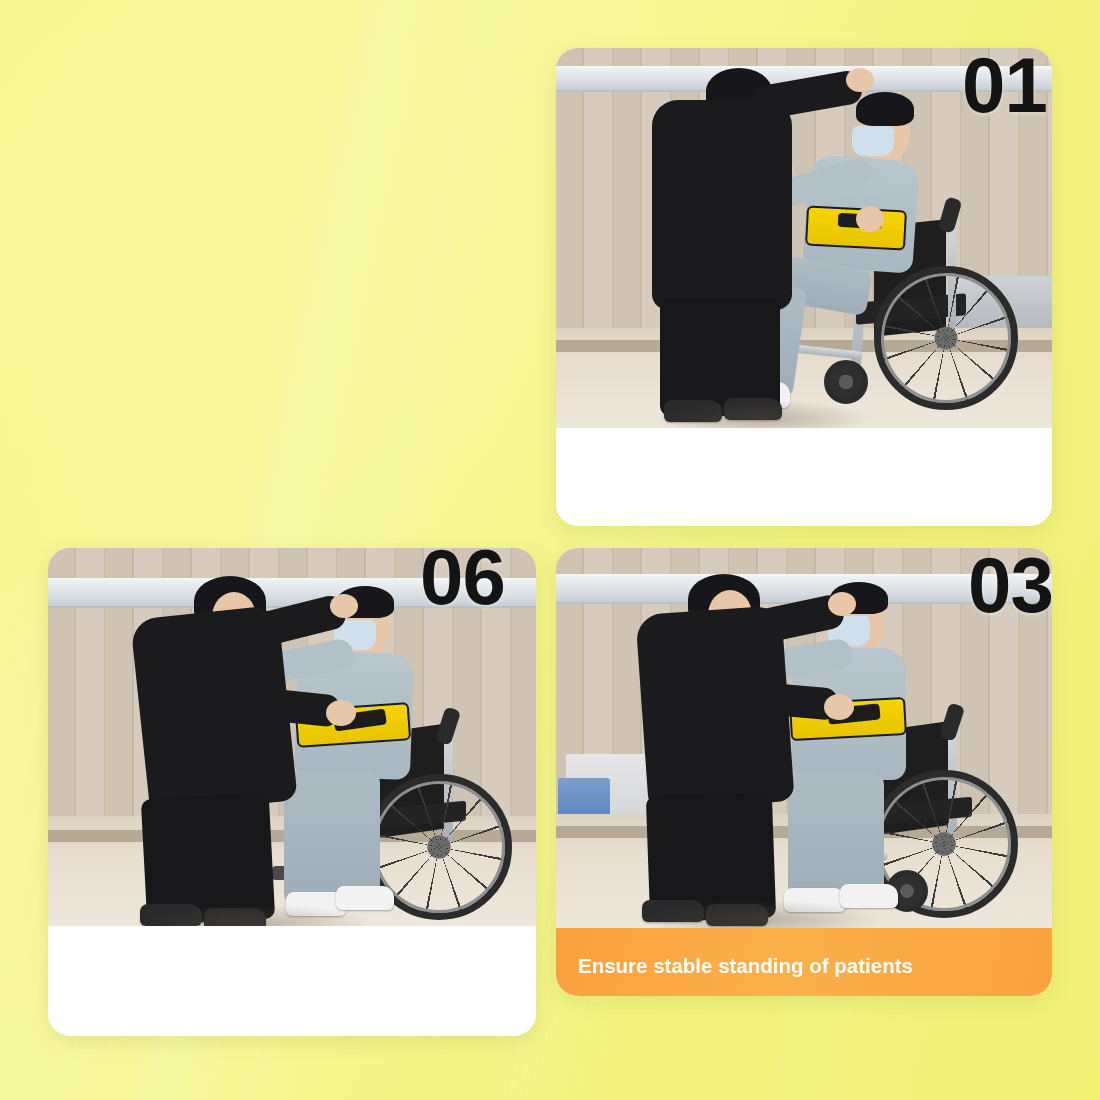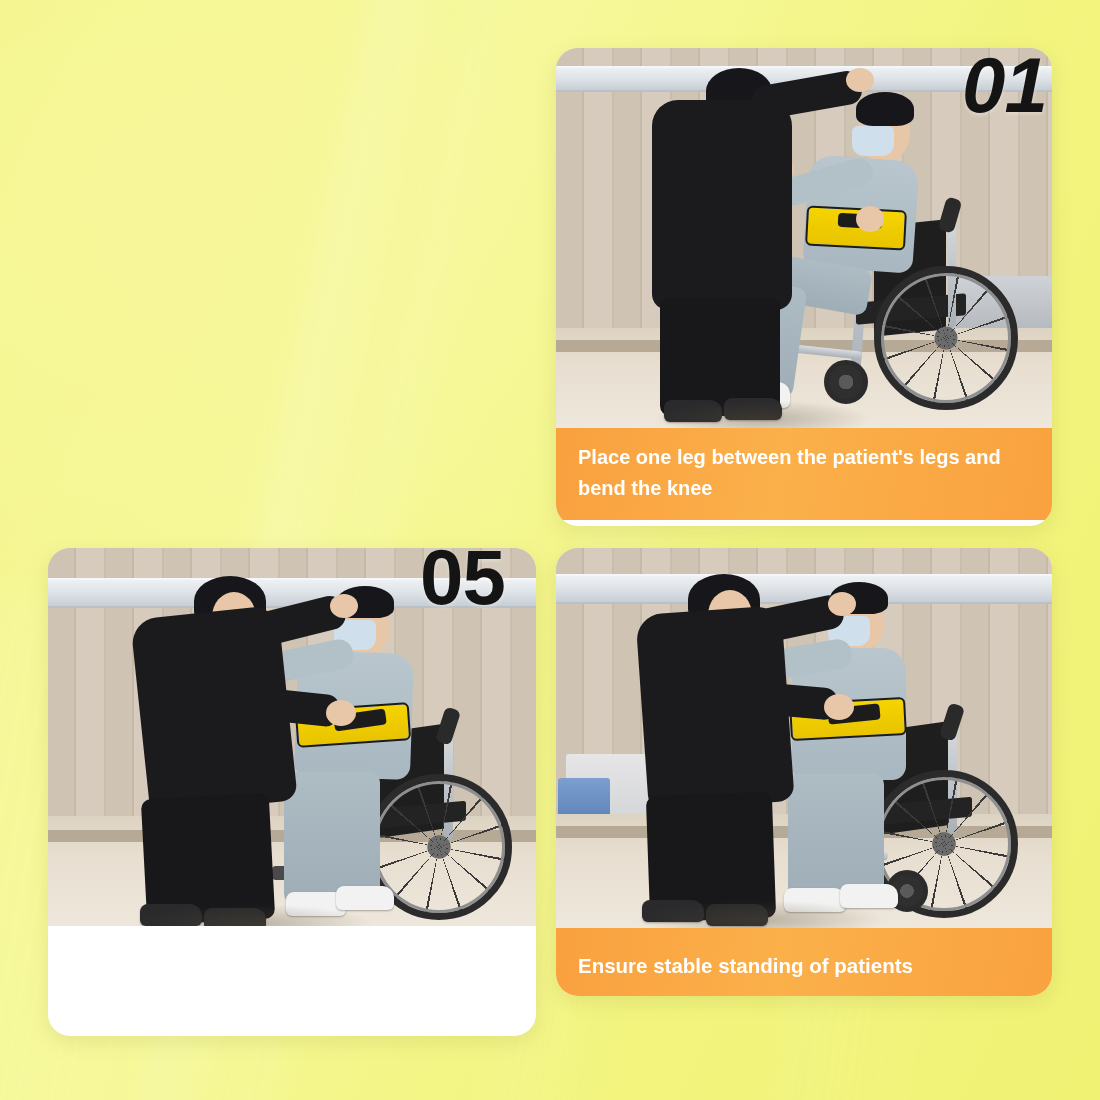--- a/index.html
+++ b/index.html
@@ -97,21 +97,21 @@
   
   .step-number {
     position: absolute;
     font-size: 78px;
     font-weight: bold;
     color: #141414;
     letter-spacing: -1px;
     line-height: 1;
     text-shadow: 0 2px 4px rgba(255,255,255,.35);
   }
-  .step-1 { left: 962px; top: 46px; font-style: italic; }
+  .step-1 { left: 962px; top: 46px; }
   .step-2 { left: 420px; top: 538px; }
   .step-3 { left: 968px; top: 546px; }
 
   
   .scene { position: absolute; inset: 0; }
   .wall {
     position: absolute; left: 0; right: 0; top: 0;
     background: repeating-linear-gradient(
         90deg,
         #cfc3b3 0px, #cfc3b3 26px,
@@ -279,21 +279,20 @@
         <div class="hair" style="left:150px; top:20px; width:66px; height:46px;"></div>
         <div class="torso-dark" style="left:96px; top:52px; width:140px; height:210px;"></div>
         <div class="arm-dark" style="left:196px; top:30px; width:110px; height:34px; transform:rotate(-10deg);"></div>
         <div class="hand" style="left:290px; top:20px; width:28px; height:24px;"></div>
         <div class="legs-dark" style="left:104px; top:250px; width:120px; height:118px;"></div>
         <div class="shoe dark" style="left:108px; top:352px; width:58px; height:22px;"></div>
         <div class="shoe dark" style="left:168px; top:350px; width:58px; height:22px;"></div>
         <div class="shadow-blob" style="left:96px; top:352px; width:220px; height:38px;"></div>
       </div>
     </div>
-    <div class="caption">Place one leg between the patient's legs and bend the knee</div>
   </div>
   <div class="step-number step-1">01</div>
 
   <div class="card card-2">
     <div class="photo">
       <div class="scene">
         <div class="wall" style="top:0; height:290px;"></div>
         <div class="rail" style="top:30px; height:26px;"></div>
         <div class="floor" style="height:110px;"></div>
         <div class="baseboard" style="top:282px;"></div>
@@ -327,21 +326,21 @@
         <div class="hand" style="left:282px; top:46px; width:28px; height:24px;"></div>
         <div class="arm-dark" style="left:180px; top:142px; width:112px; height:32px; transform:rotate(6deg);"></div>
         <div class="hand" style="left:278px; top:152px; width:30px; height:26px;"></div>
         <div class="legs-dark" style="left:96px; top:248px; width:128px; height:126px; transform:rotate(-3deg);"></div>
         <div class="shoe dark" style="left:92px; top:356px; width:62px; height:22px;"></div>
         <div class="shoe dark" style="left:156px; top:360px; width:62px; height:22px;"></div>
         <div class="shadow-blob" style="left:86px; top:356px; width:240px; height:40px;"></div>
       </div>
     </div>
   </div>
-  <div class="step-number step-2">05</div>
+  <div class="step-number step-2">06</div>
 
   <div class="card card-3">
     <div class="photo">
       <div class="scene">
         <div class="wall" style="top:0; height:286px;"></div>
         <div class="rail" style="top:26px; height:26px;"></div>
         <div class="cabinet" style="left:10px; top:206px; width:86px; height:82px; background:linear-gradient(180deg,#e6e6e7,#cfd1d4);"></div>
         <div class="cabinet blue" style="left:2px; top:230px; width:52px; height:60px;"></div>
         <div class="floor" style="height:114px;"></div>
         <div class="baseboard" style="top:278px;"></div>
@@ -376,14 +375,15 @@
         <div class="arm-dark" style="left:170px; top:136px; width:112px; height:32px; transform:rotate(5deg);"></div>
         <div class="hand" style="left:268px; top:146px; width:30px; height:26px;"></div>
         <div class="legs-dark" style="left:92px; top:246px; width:126px; height:126px; transform:rotate(-2deg);"></div>
         <div class="shoe dark" style="left:86px; top:352px; width:62px; height:22px;"></div>
         <div class="shoe dark" style="left:150px; top:356px; width:62px; height:22px;"></div>
         <div class="shadow-blob" style="left:80px; top:352px; width:250px; height:40px;"></div>
       </div>
     </div>
     <div class="caption">Ensure stable standing of patients</div>
   </div>
+  <div class="step-number step-3">03</div>
 
 </div>
 
 </body></html>

